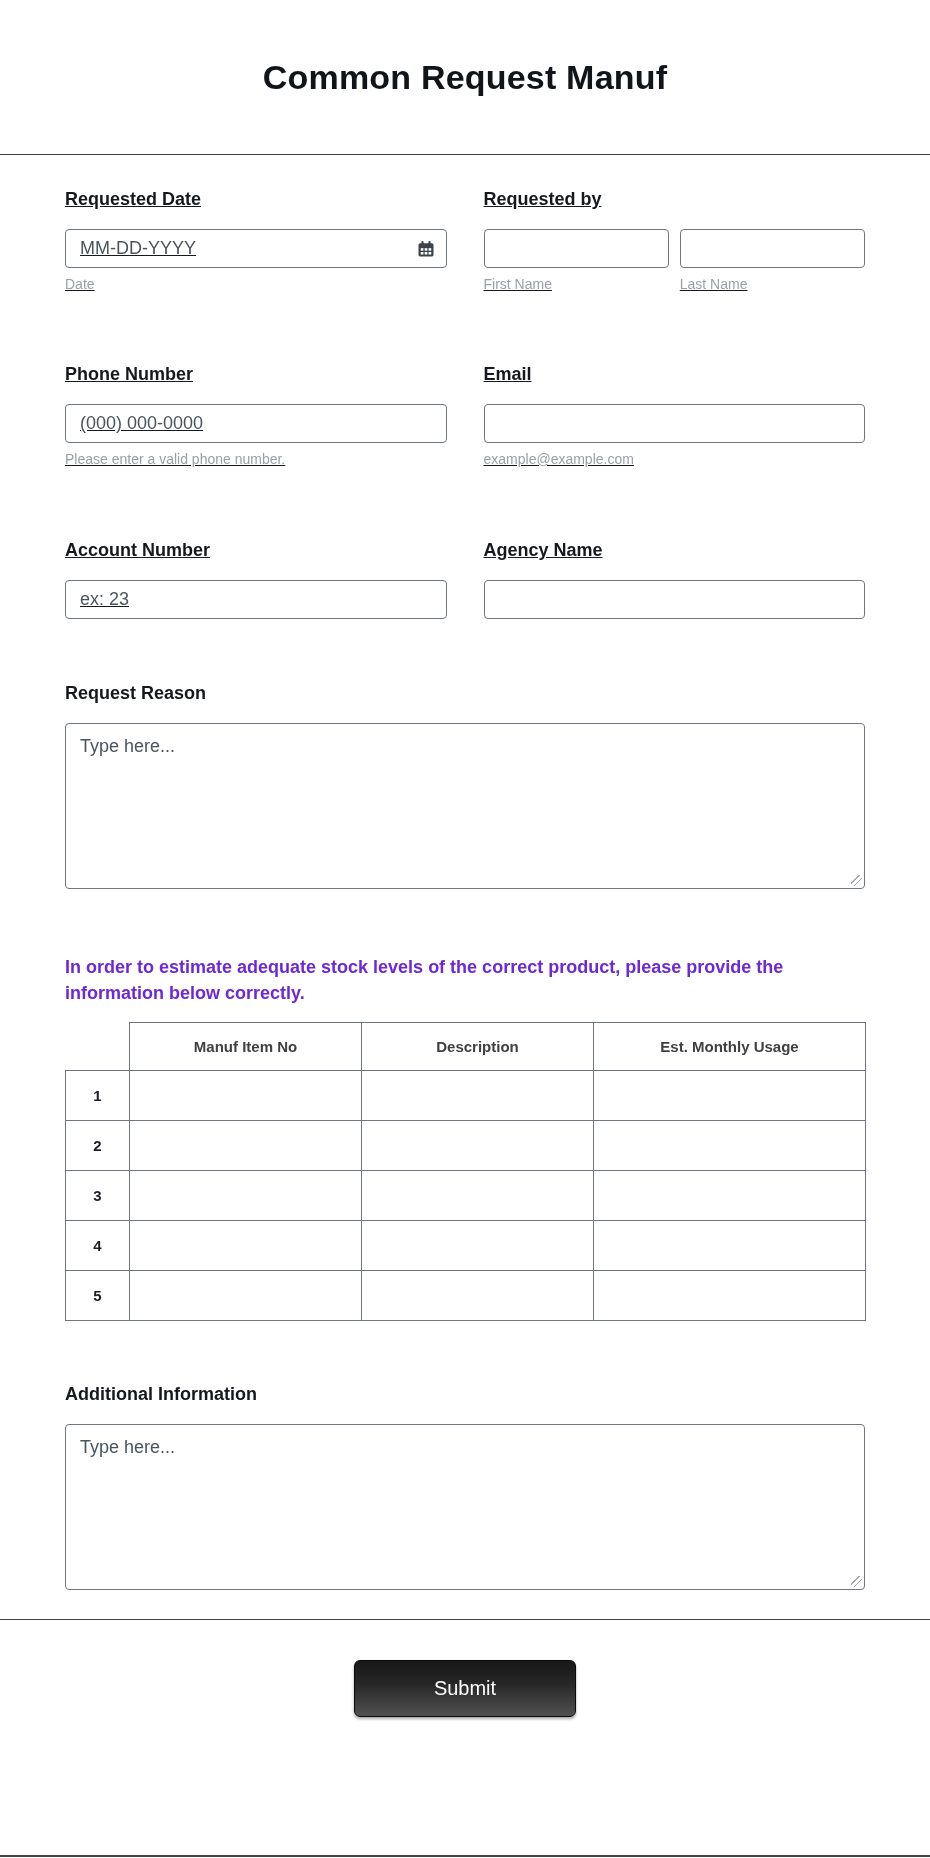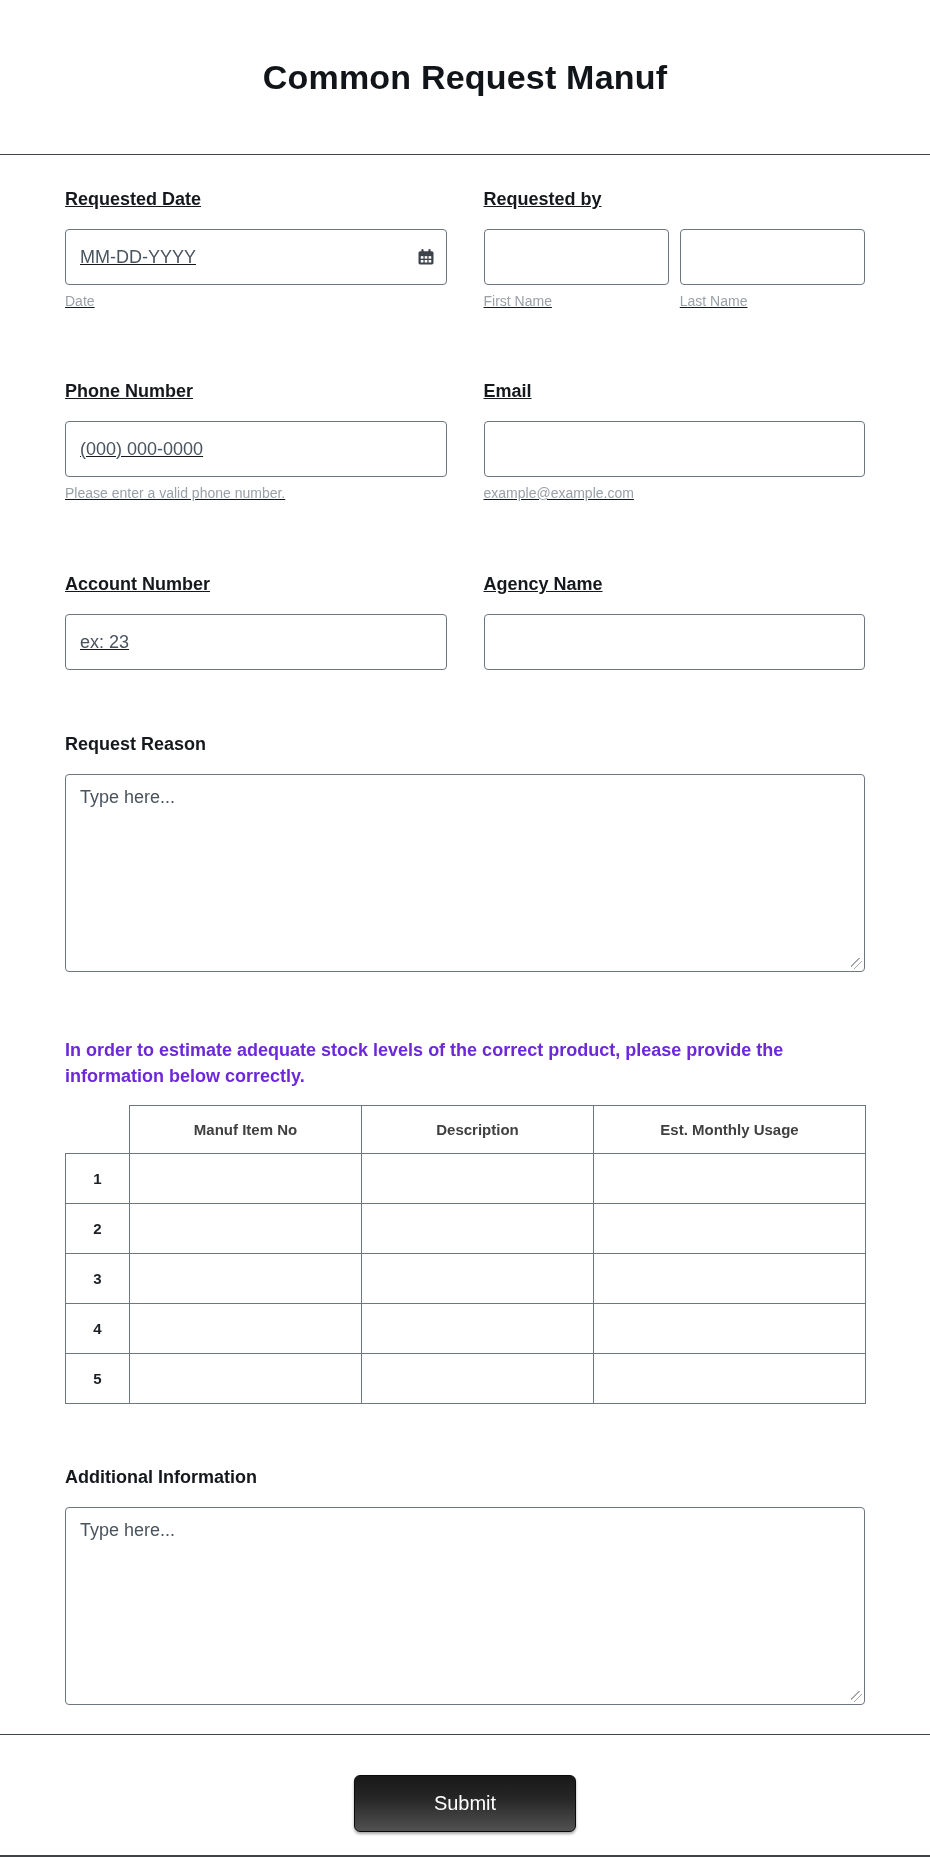--- a/index.html
+++ b/index.html
@@ -9,40 +9,40 @@
 
   .form-header { height:155px; border-bottom:1px solid #3f444a;
                  display:flex; align-items:center; justify-content:center; }
   .form-title { margin:0; font-size:34px; font-weight:700; color:#111418; letter-spacing:.2px; }
 
   .form-body { padding:0 65px; }
   .row2 { display:flex; gap:37px;text-decoration:underline; }
   .col { flex:1 1 0; min-width:0; }
 
   .q-label { font-size:18px; font-weight:600; color:#15181d; line-height:22px; margin:0 0 19px 0; }
-  .text-input { display:block; width:100%; height:56px; border:1px solid #6f767e; border-radius:4px;
+  .text-input { display:block; width:100%; height:39px; border:1px solid #6f767e; border-radius:4px;
                 padding:0 14px; font-size:18px; font-family:inherit; color:#3f4953; background:#fff; }
   .text-input::placeholder { color:#4a545e; opacity:1; }
   .sublabel { font-size:14px; color:#9aa0a8; line-height:17px; margin-top:8px; }
 
   .m1 { margin-top:33px; }
   .m2 { margin-top:70px; }
   .m3 { margin-top:71px; }
   .m4 { margin-top:63px; }
   .m5 { margin-top:62px; }
 
   .dual { display:flex; gap:11px; }
   .dual .half { flex:1 1 0; min-width:0; }
 
   .input-wrap { position:relative; }
   .cal-btn { position:absolute; right:11px; top:50%; transform:translateY(-50%);
              width:20px; height:20px; cursor:pointer; display:flex; align-items:center; justify-content:center; }
 
   .ta-wrap { position:relative; }
-  textarea.big { display:block; width:100%; height:198px; border:1px solid #6f767e; border-radius:4px;
+  textarea.big { display:block; width:100%; height:166px; border:1px solid #6f767e; border-radius:4px;
                  padding:12px 14px; font-size:18px; font-family:inherit; color:#3f4953; resize:none; background:#fff; }
   textarea.big::placeholder { color:#4a545e; opacity:1; }
   .ta-wrap::after { content:""; position:absolute; right:3px; bottom:3px; width:11px; height:11px; pointer-events:none;
     background:linear-gradient(135deg, transparent 36%, #a3a8ad 36%, #a3a8ad 44%, transparent 44%,
                transparent 60%, #a3a8ad 60%, #a3a8ad 68%, transparent 68%); }
 
   .instruction { margin:65px 0 0 0; font-size:18px; font-weight:700; line-height:26px; color:#6d28d9; max-width:800px; }
 
   .stock-table { border-collapse:collapse; table-layout:fixed; width:800px; margin-top:16px; }
   .stock-table th, .stock-table td { border:1px solid #6f767e; padding:0; background:#fff; }

